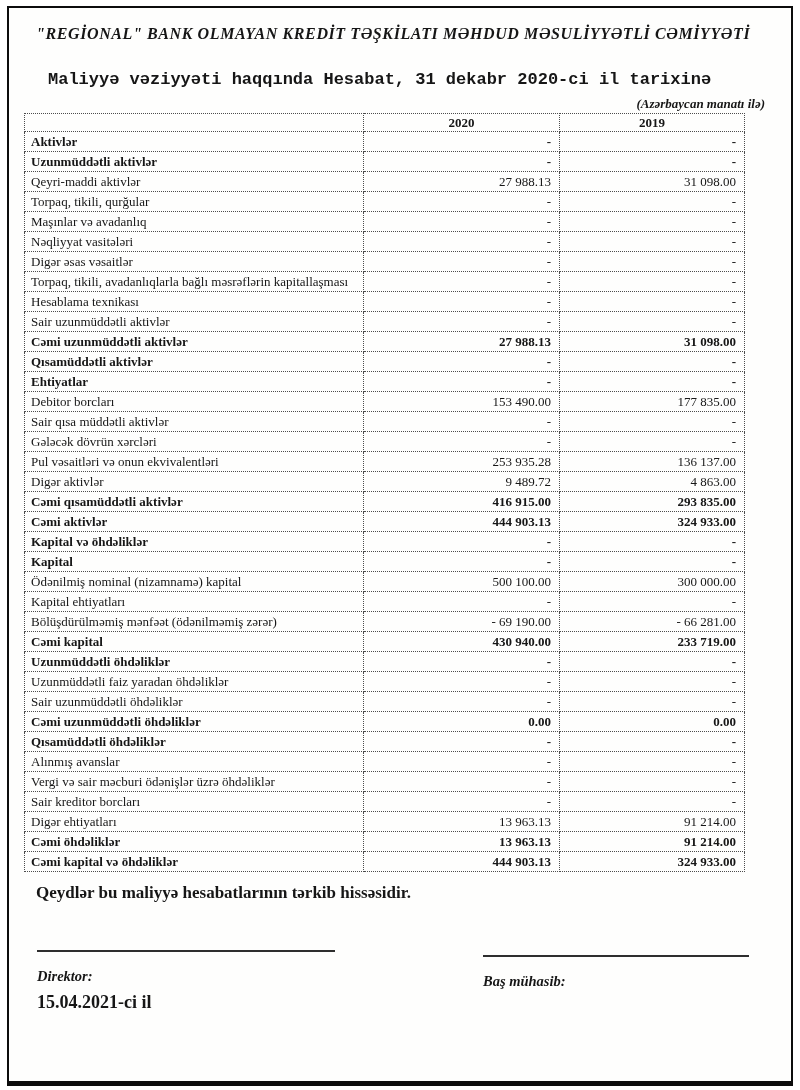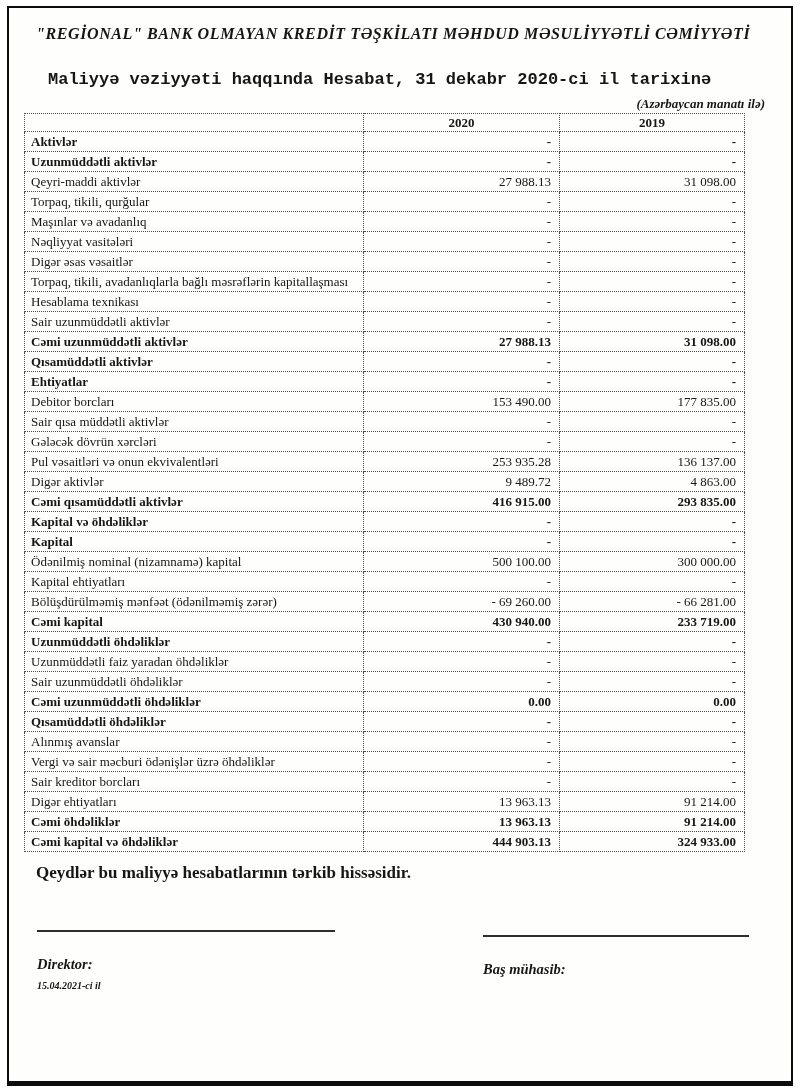--- a/index.html
+++ b/index.html
@@ -65,22 +65,22 @@
     font-weight:bold;
   }
   .signatures {
     display:flex;
     justify-content:space-between;
     margin:47px 42px 0 28px;
   }
   .sig-left  { width:298px; }
   .sig-right { width:266px; margin-top:5px; }
   .sig-line  { border-top:2px solid #2e2e2e; height:0; }
-  .sig-label { margin-top:24px; font-size:14.5px; font-weight:bold; font-style:italic; }
-  .sig-date  { margin-top:7px; font-size:10px; font-weight:bold; font-style:italic; }
+  .sig-label { margin-top:16px; font-size:14.5px; font-weight:bold; font-style:italic; }
+  .sig-date  { margin-top:7px; font-size:18px; font-weight:bold; }
 </style>
 </head>
 <body>
 
 <div class="page">
 
   <div class="doc-title">"REGİONAL" BANK OLMAYAN KREDİT TƏŞKİLATI MƏHDUD MƏSULİYYƏTLİ CƏMİYYƏTİ</div>
 
   <div class="doc-subtitle">Maliyyə vəziyyəti haqqında Hesabat, 31 dekabr 2020-ci il tarixinə</div>
 
@@ -189,20 +189,25 @@
           <td>Digər aktivlər</td>
           <td class="val">9 489.72</td>
           <td class="val">4 863.00</td>
         </tr>
         <tr class="bold">
           <td>Cəmi qısamüddətli aktivlər</td>
           <td class="val">416 915.00</td>
           <td class="val">293 835.00</td>
         </tr>
         <tr class="bold">
+          <td>Cəmi aktivlər</td>
+          <td class="val">444 903.13</td>
+          <td class="val">324 933.00</td>
+        </tr>
+        <tr class="bold">
           <td>Kapital və öhdəliklər</td>
           <td class="val">-</td>
           <td class="val">-</td>
         </tr>
         <tr class="bold">
           <td>Kapital</td>
           <td class="val">-</td>
           <td class="val">-</td>
         </tr>
         <tr>
@@ -210,21 +215,21 @@
           <td class="val">500 100.00</td>
           <td class="val">300 000.00</td>
         </tr>
         <tr>
           <td>Kapital ehtiyatları</td>
           <td class="val">-</td>
           <td class="val">-</td>
         </tr>
         <tr>
           <td>Bölüşdürülməmiş mənfəət (ödənilməmiş zərər)</td>
-          <td class="val">- 69 260.00</td>
+          <td class="val">- 69 190.00</td>
           <td class="val">- 66 281.00</td>
         </tr>
         <tr class="bold">
           <td>Cəmi kapital</td>
           <td class="val">430 940.00</td>
           <td class="val">233 719.00</td>
         </tr>
         <tr class="bold">
           <td>Uzunmüddətli öhdəliklər</td>
           <td class="val">-</td>

